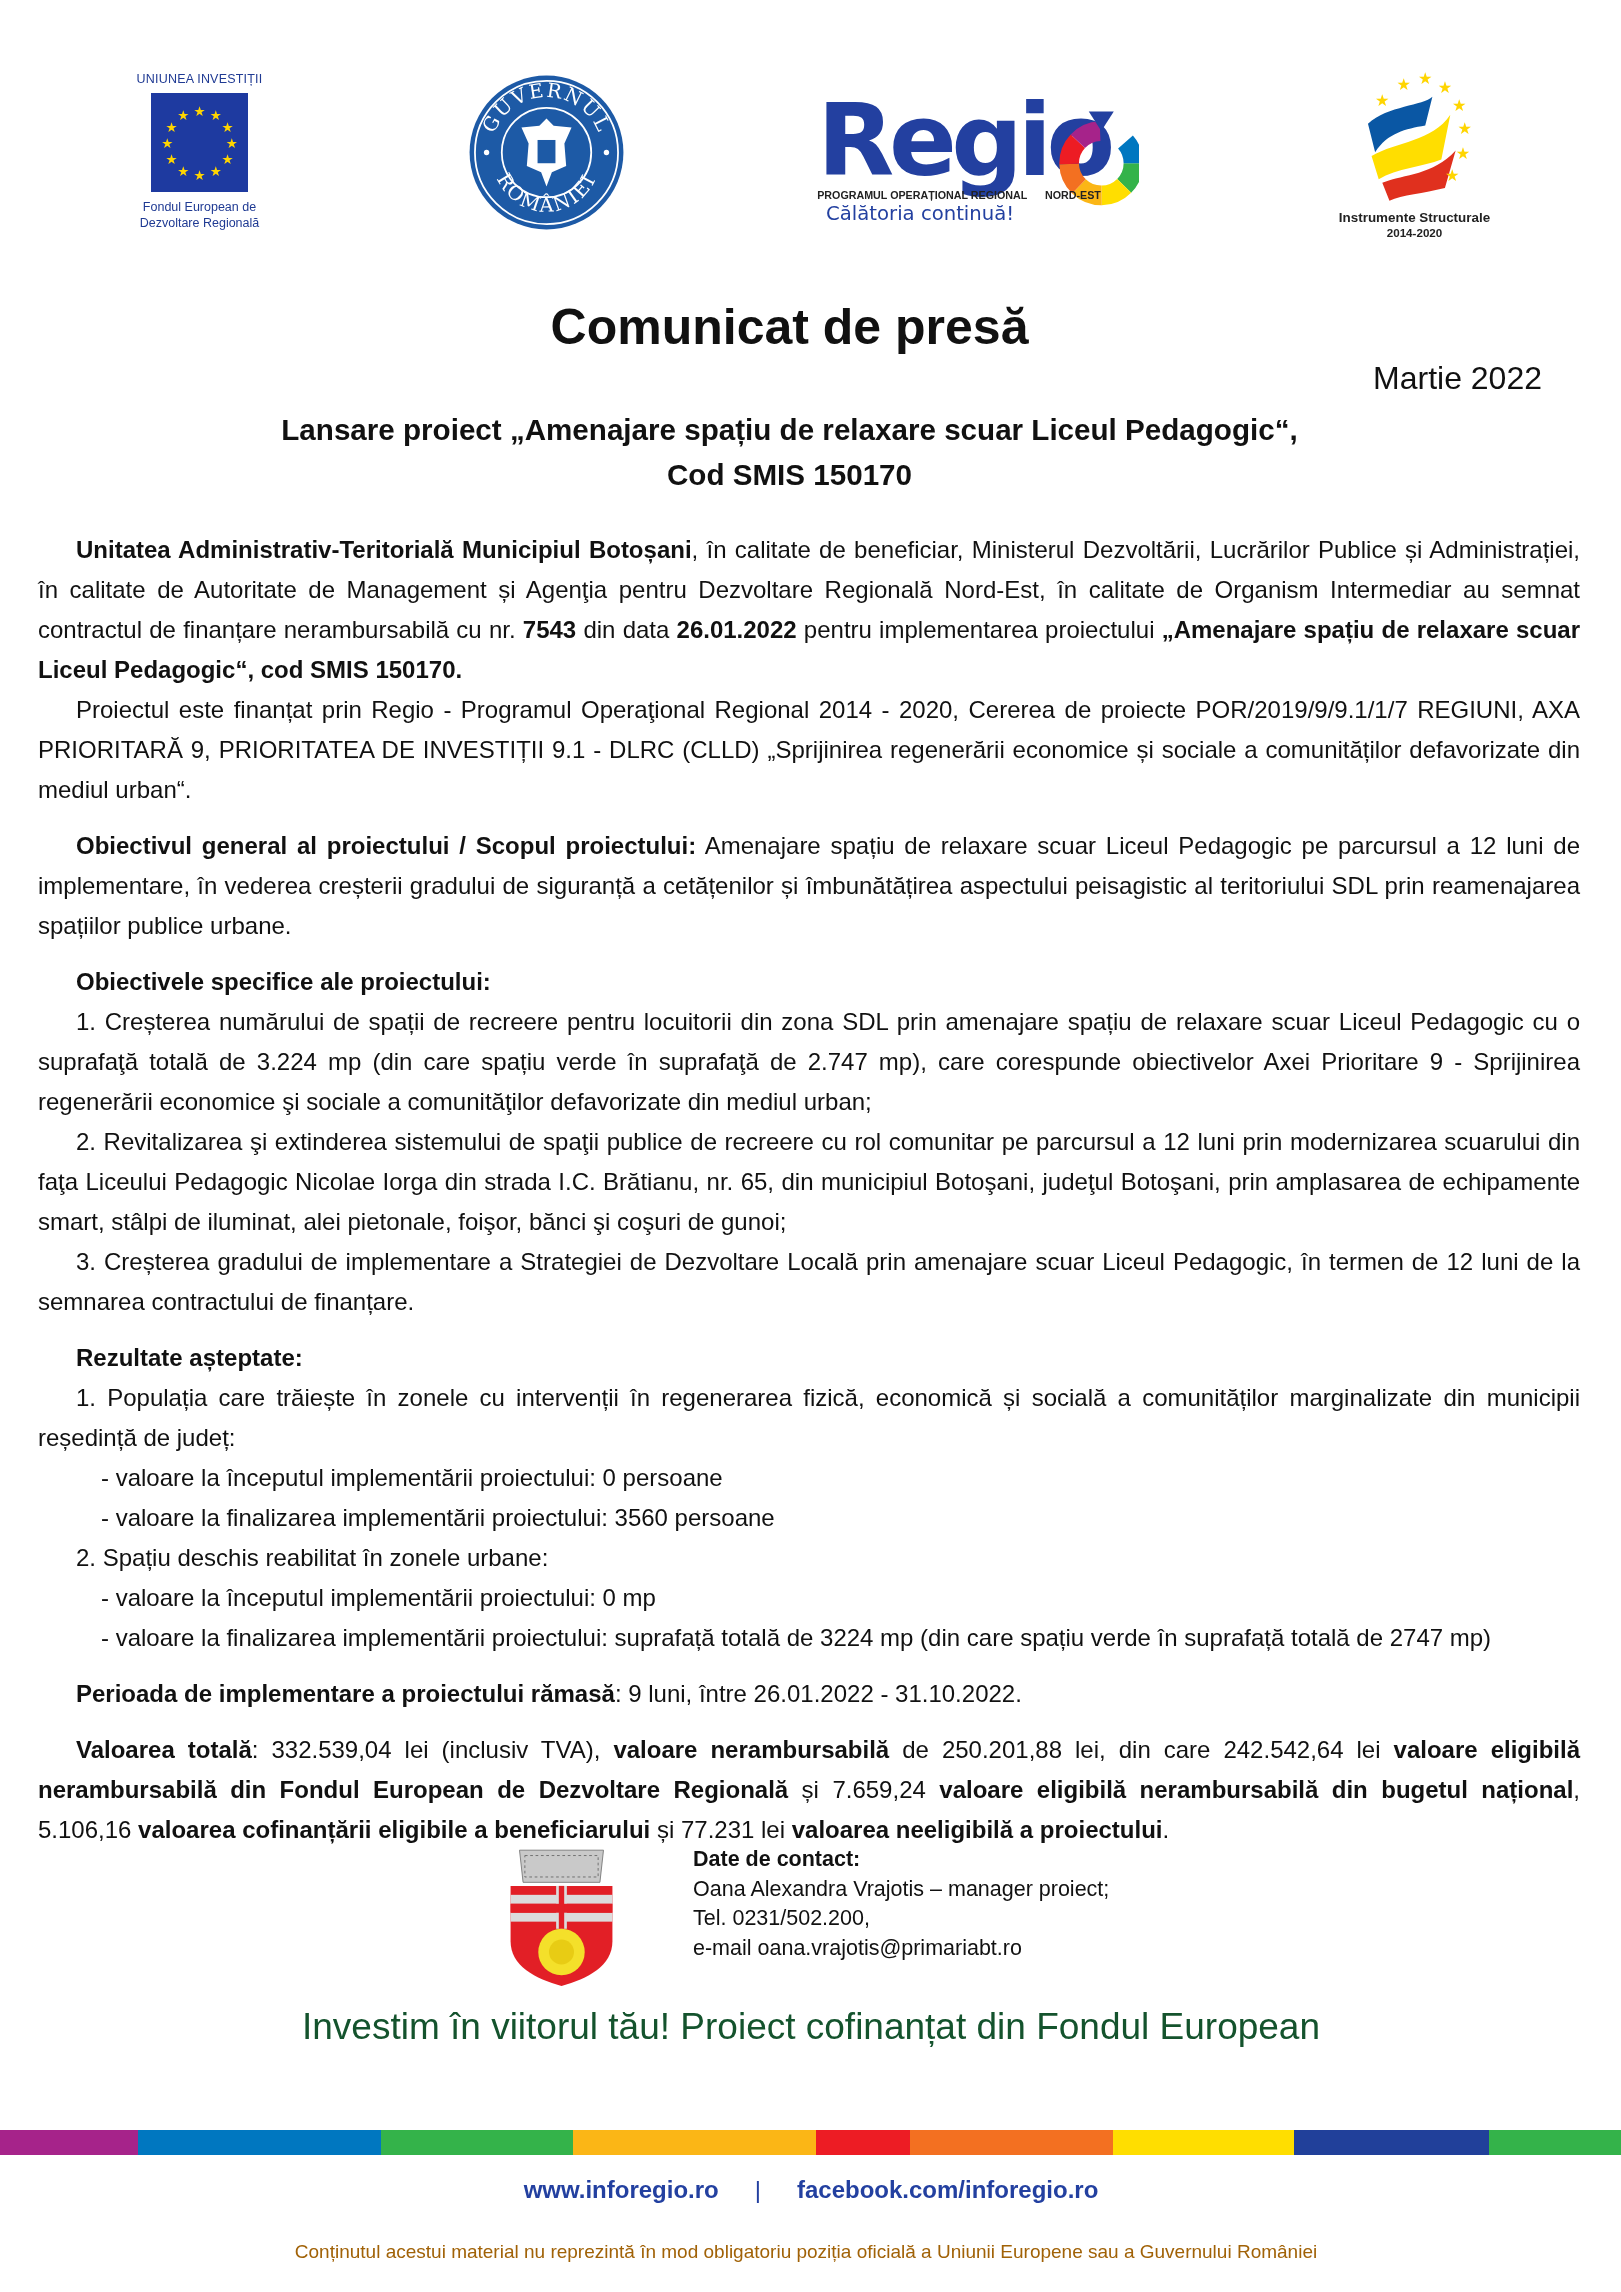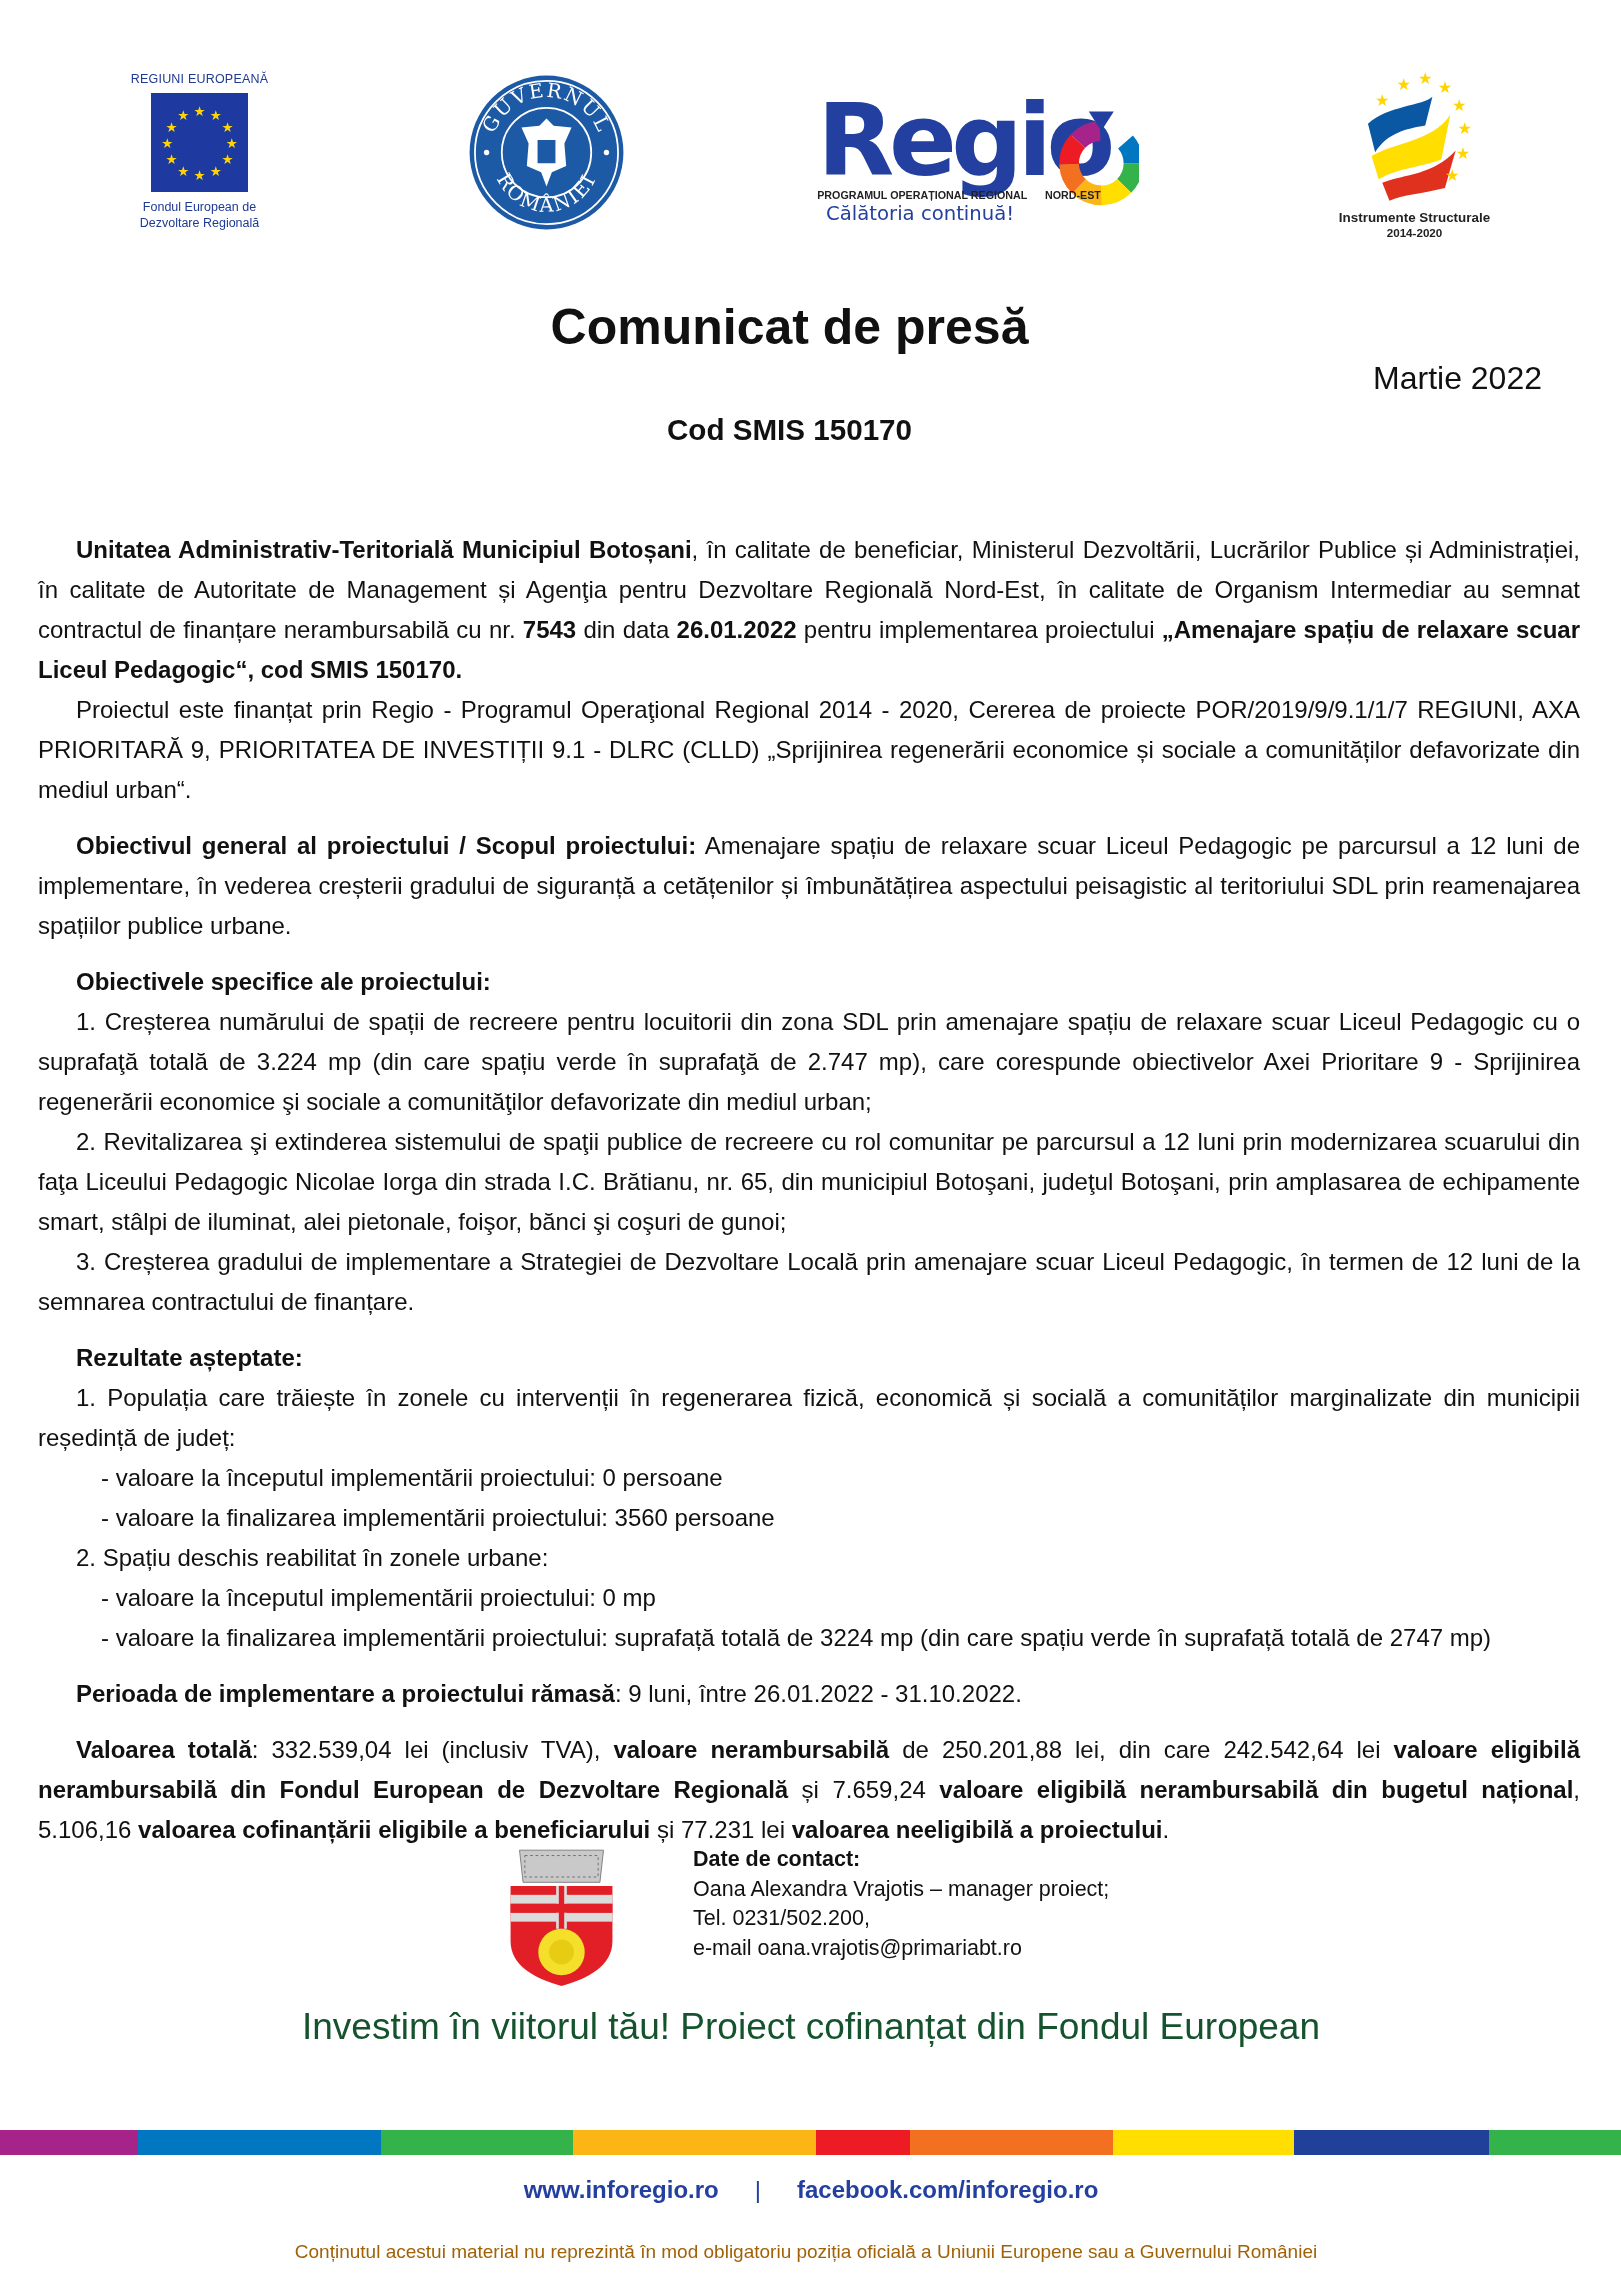--- a/index.html
+++ b/index.html
@@ -42,21 +42,21 @@
   .stripe div { height: 100%; }
 
   .links { left: 0; width: 1622px; top: 2176px; text-align: center; font-size: 24px; font-weight: bold; color: #2340a0; }
   .links .sep { margin: 0 36px; font-weight: normal; }
   .disclaimer { left: 0; width: 1612px; top: 2241px; text-align: center; font-size: 19px; color: #a16207; }
 </style>
 </head>
 <body>
 
 <div class="abs eu-logo">
-  <div class="cap">REGIUNI EUROPEANĂ</div>
+  <div class="cap">UNIUNEA INVESTIȚII</div>
   <div class="flag">
     <svg width="97" height="99" viewBox="0 0 108 110">
       <g fill="#ffd500" id="stars">
           <text x="54" y="25" text-anchor="middle" font-size="15" font-family="DejaVu Sans, sans-serif">★</text>
           <text x="72" y="29.823085463760208" text-anchor="middle" font-size="15" font-family="DejaVu Sans, sans-serif">★</text>
           <text x="85.17691453623979" y="43" text-anchor="middle" font-size="15" font-family="DejaVu Sans, sans-serif">★</text>
           <text x="90" y="61" text-anchor="middle" font-size="15" font-family="DejaVu Sans, sans-serif">★</text>
           <text x="85.17691453623979" y="79" text-anchor="middle" font-size="15" font-family="DejaVu Sans, sans-serif">★</text>
           <text x="72" y="92.17691453623979" text-anchor="middle" font-size="15" font-family="DejaVu Sans, sans-serif">★</text>
           <text x="54.00000000000001" y="97" text-anchor="middle" font-size="15" font-family="DejaVu Sans, sans-serif">★</text>
@@ -131,20 +131,21 @@
       </g>
     </g>
     <text x="100" y="170" text-anchor="middle" font-family="Liberation Sans, sans-serif" font-weight="bold" font-size="15" fill="#222">Instrumente Structurale</text>
     <text x="100" y="187" text-anchor="middle" font-family="Liberation Sans, sans-serif" font-weight="bold" font-size="13" fill="#222">2014-2020</text>
   </svg>
 </div>
 
 <div class="abs title">Comunicat de presă</div>
 <div class="abs date">Martie 2022</div>
 <div class="abs subtitle">
+  <div>Lansare proiect „Amenajare spațiu de relaxare scuar Liceul Pedagogic“,</div>
   <div>Cod SMIS 150170</div>
 </div>
 
 <div class="abs body">
   <p class="ind"><b>Unitatea Administrativ-Teritorială Municipiul Botoșani</b><span>, în calitate de beneficiar, Ministerul Dezvoltării, Lucrărilor Publice și Administrației, în calitate de Autoritate de Management și Agenţia pentru Dezvoltare Regională Nord-Est, în calitate de Organism Intermediar au semnat contractul de finanțare nerambursabilă cu nr. </span><b>7543</b><span> din data </span><b>26.01.2022</b><span> pentru implementarea proiectului </span><b>„Amenajare spațiu de relaxare scuar Liceul Pedagogic“, cod SMIS 150170.</b></p>
   <p class="ind">Proiectul este finanțat prin Regio - Programul Operaţional Regional 2014 - 2020, Cererea de proiecte POR/2019/9/9.1/1/7 REGIUNI, AXA PRIORITARĂ 9, PRIORITATEA DE INVESTIȚII 9.1 - DLRC (CLLD) „Sprijinirea regenerării economice și sociale a comunităților defavorizate din mediul urban“.</p>
   <div class="gap"></div>
   <p class="ind"><b>Obiectivul general al proiectului / Scopul proiectului:</b><span> Amenajare spațiu de relaxare scuar Liceul Pedagogic pe parcursul a 12 luni de implementare, în vederea creșterii gradului de siguranță a cetățenilor și îmbunătățirea aspectului peisagistic al teritoriului SDL prin reamenajarea spațiilor publice urbane.</span></p>
   <div class="gap"></div>
   <p class="ind"><b>Obiectivele specifice ale proiectului:</b></p>

